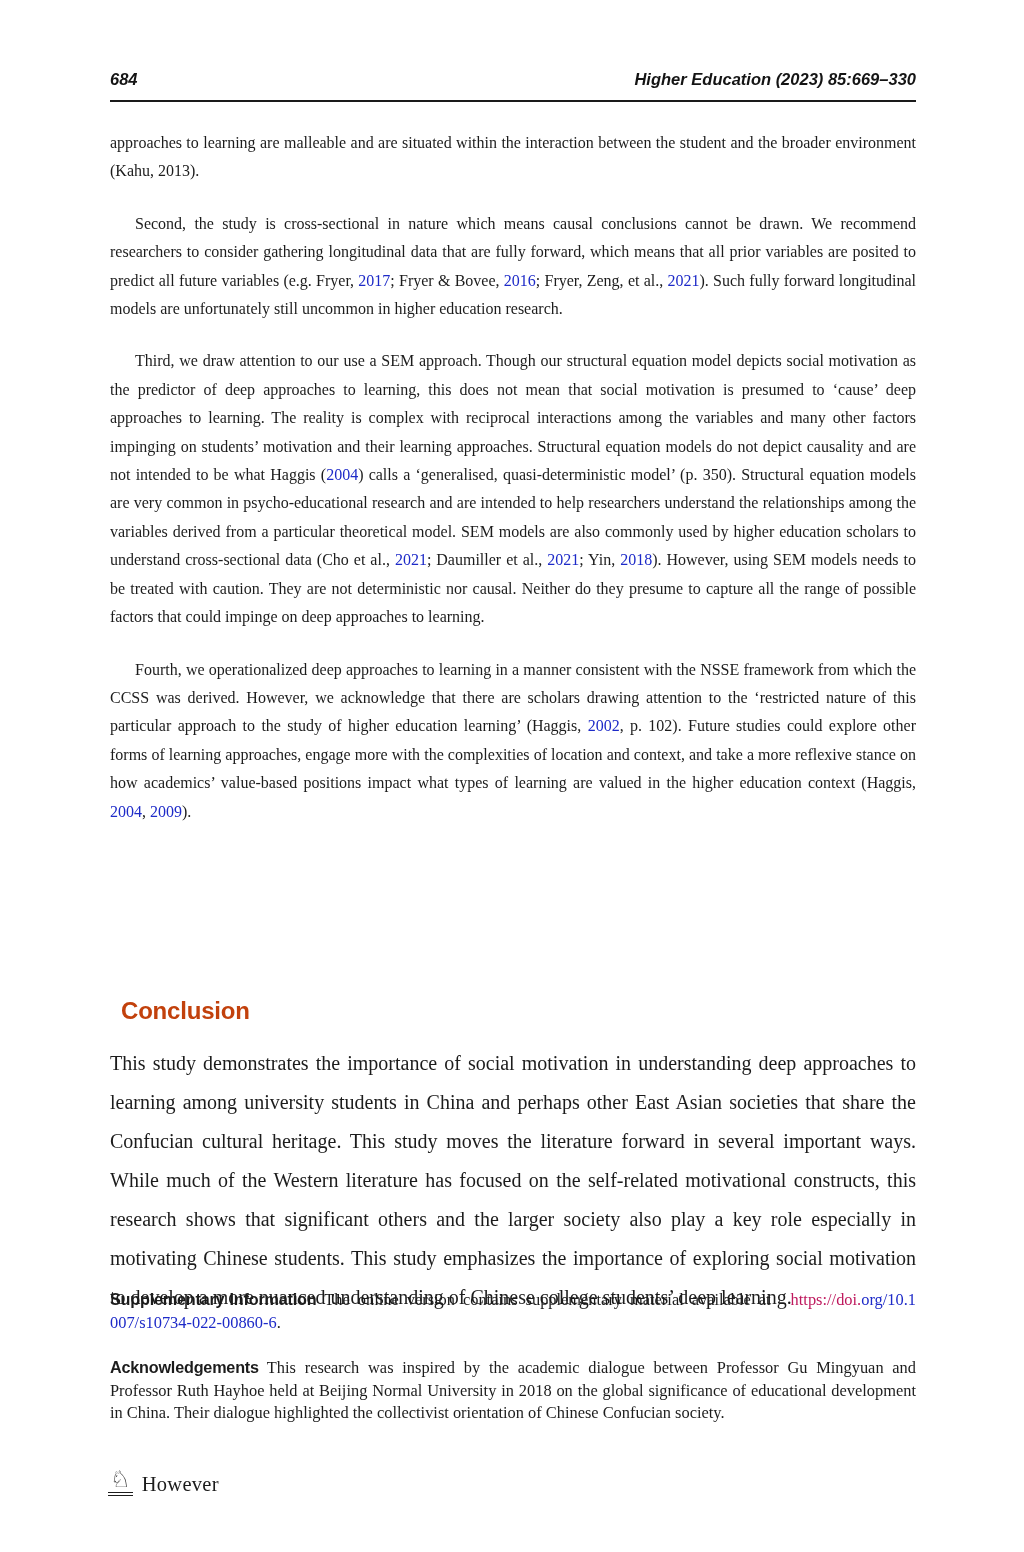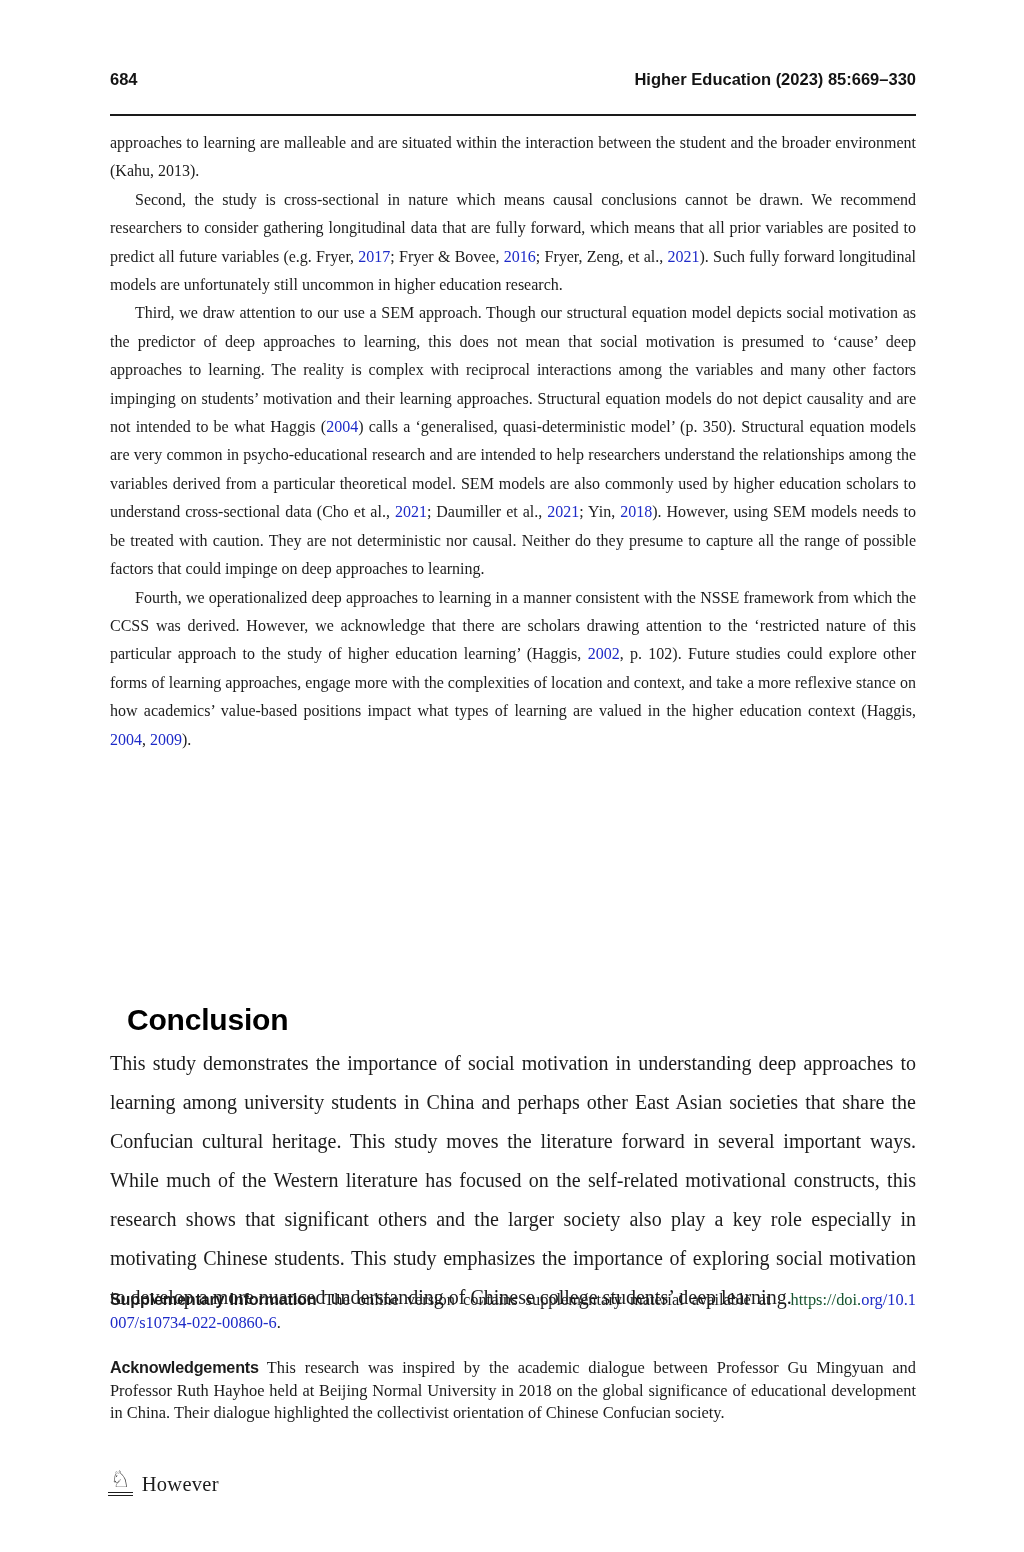--- a/index.html
+++ b/index.html
@@ -7,35 +7,35 @@
     width:1024px;height:1552px;background:#ffffff;position:relative;
     font-family:"Liberation Serif", serif;color:#1c1c1c;
   }
   .page{position:absolute;inset:0;overflow:hidden;}
 
   .page-header{
     position:absolute;left:110px;top:70px;width:806px;
     display:flex;justify-content:space-between;align-items:flex-end;
     font-family:"Liberation Sans", sans-serif;
     font-size:16.5px;font-weight:600;color:#141414;
-    padding-bottom:25px;border-bottom:2.5px solid #1a1a1a;
+    padding-bottom:11px;border-bottom:2.5px solid #1a1a1a;font-style:italic;
   }
 
   .body-text{
     position:absolute;left:110px;top:129px;width:806px;
     font-size:16px;line-height:28.4px;text-align:justify;
   }
   .para{margin:0;}
-  .para.indent{text-indent:25px;}
+  .para.indent{text-indent:25px;margin-top:24px;}
   .link{color:#1d2ac8;text-decoration:none;cursor:pointer;}
 
   .section-heading{
-    position:absolute;left:110px;top:986px;margin:17px;
+    position:absolute;left:110px;top:986px;margin:11px;
     font-family:"Liberation Sans", sans-serif;
-    font-size:30px;font-weight:700;color:#000000;letter-spacing:-0.2px;
+    font-size:24px;font-weight:700;color:#c2410c;letter-spacing:-0.2px;
   }
 
   .conclusion-text{
     position:absolute;left:110px;top:1044px;width:806px;
     font-size:20px;line-height:39px;text-align:justify;
   }
 
   .note{
     position:absolute;left:110px;width:806px;
     font-size:16.4px;line-height:22.7px;text-align:justify;color:#1c1c1c;
@@ -76,21 +76,21 @@
       <p class="para indent"><span>Fourth, we operationalized deep approaches to learning in a manner consistent with the NSSE framework from which the CCSS was derived. However, we acknowledge that there are scholars drawing attention to the ‘restricted nature of this particular approach to the study of higher education learning’ (Haggis, </span><a class="link" style="color: rgb(29, 42, 200);">2002</a><span>, p. 102). Future studies could explore other forms of learning approaches, engage more with the complexities of location and context, and take a more reflexive stance on how academics’ value-based positions impact what types of learning are valued in the higher education context (Haggis, </span><a class="link" style="color: rgb(29, 42, 200);">2004</a><span>, </span><a class="link" style="color: rgb(29, 42, 200);">2009</a><span>).</span></p>
     </main>
 
   <h2 class="section-heading">Conclusion</h2>
 
   <div class="conclusion-text">
       <p class="para"><span>This study demonstrates the importance of social motivation in understanding deep approaches to learning among university students in China and perhaps other East Asian societies that share the Confucian cultural heritage. This study moves the literature forward in several important ways. While much of the Western literature has focused on the self-related motivational constructs, this research shows that significant others and the larger society also play a key role especially in motivating Chinese students. This study emphasizes the importance of exploring social motivation to develop a more nuanced understanding of Chinese college students’ deep learning.</span></p>
     </div>
 
   <section class="note note--supp">
-    <span class="note-label">Supplementary Information</span><span><span>The online version contains supplementary material available at </span><a class="link" style="color: #14532d; margin-left: 12px;">https://doi.</a><wbr><a class="link" style="color: rgb(29, 42, 200);">org/10.1007/s10734-022-00860-6</a><span>.</span></span>
+    <span class="note-label">Supplementary Information</span><span><span>The online version contains supplementary material available at </span><a class="link" style="color: #be185d; margin-left: 12px;">https://doi.</a><wbr><a class="link" style="color: rgb(29, 42, 200);">org/10.1007/s10734-022-00860-6</a><span>.</span></span>
   </section>
 
   <section class="note note--ack">
     <span class="note-label">Acknowledgements</span><span><span>This research was inspired by the academic dialogue between Professor Gu Mingyuan and Professor Ruth Hayhoe held at Beijing Normal University in 2018 on the global significance of educational development in China. Their dialogue highlighted the collectivist orientation of Chinese Confucian society.</span></span>
   </section>
 
   <footer class="page-footer">
     <span class="logo-icon">♘</span>
     <span class="publisher-name">However</span>
   </footer>

